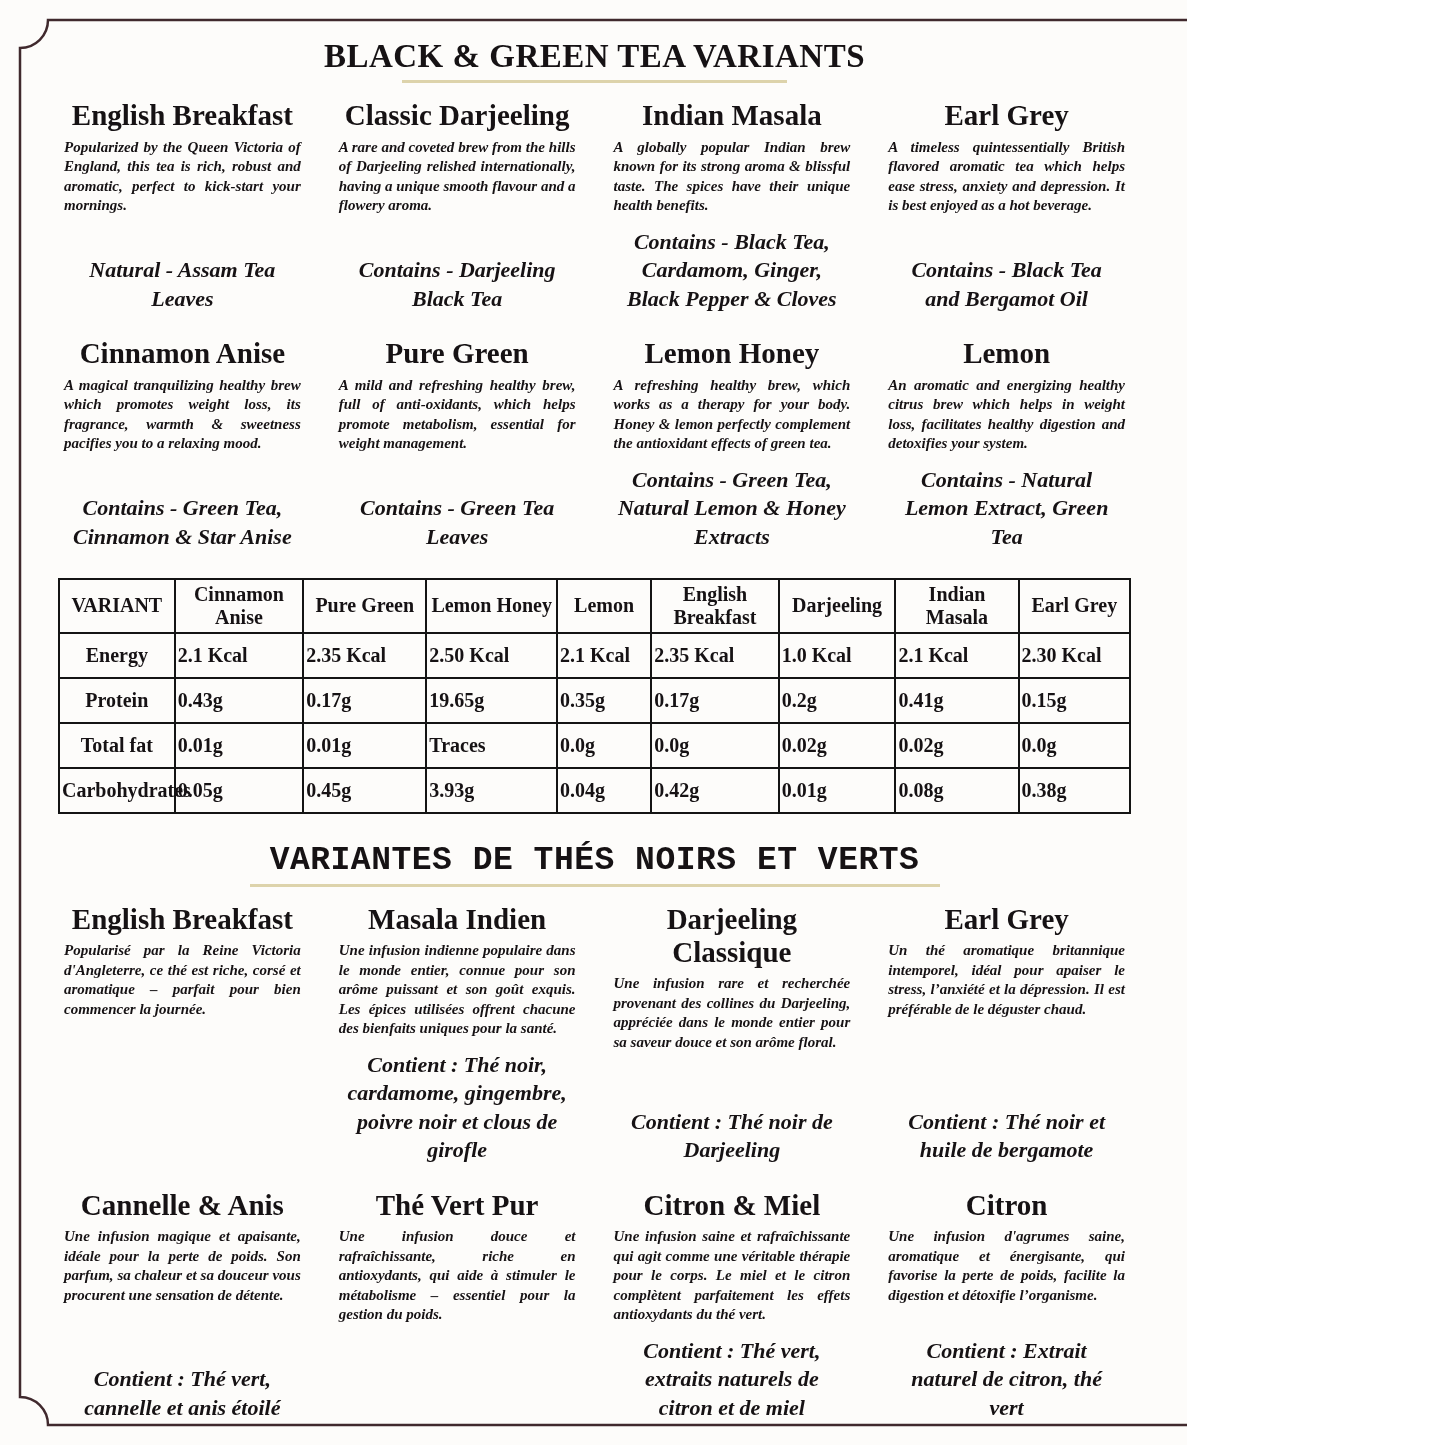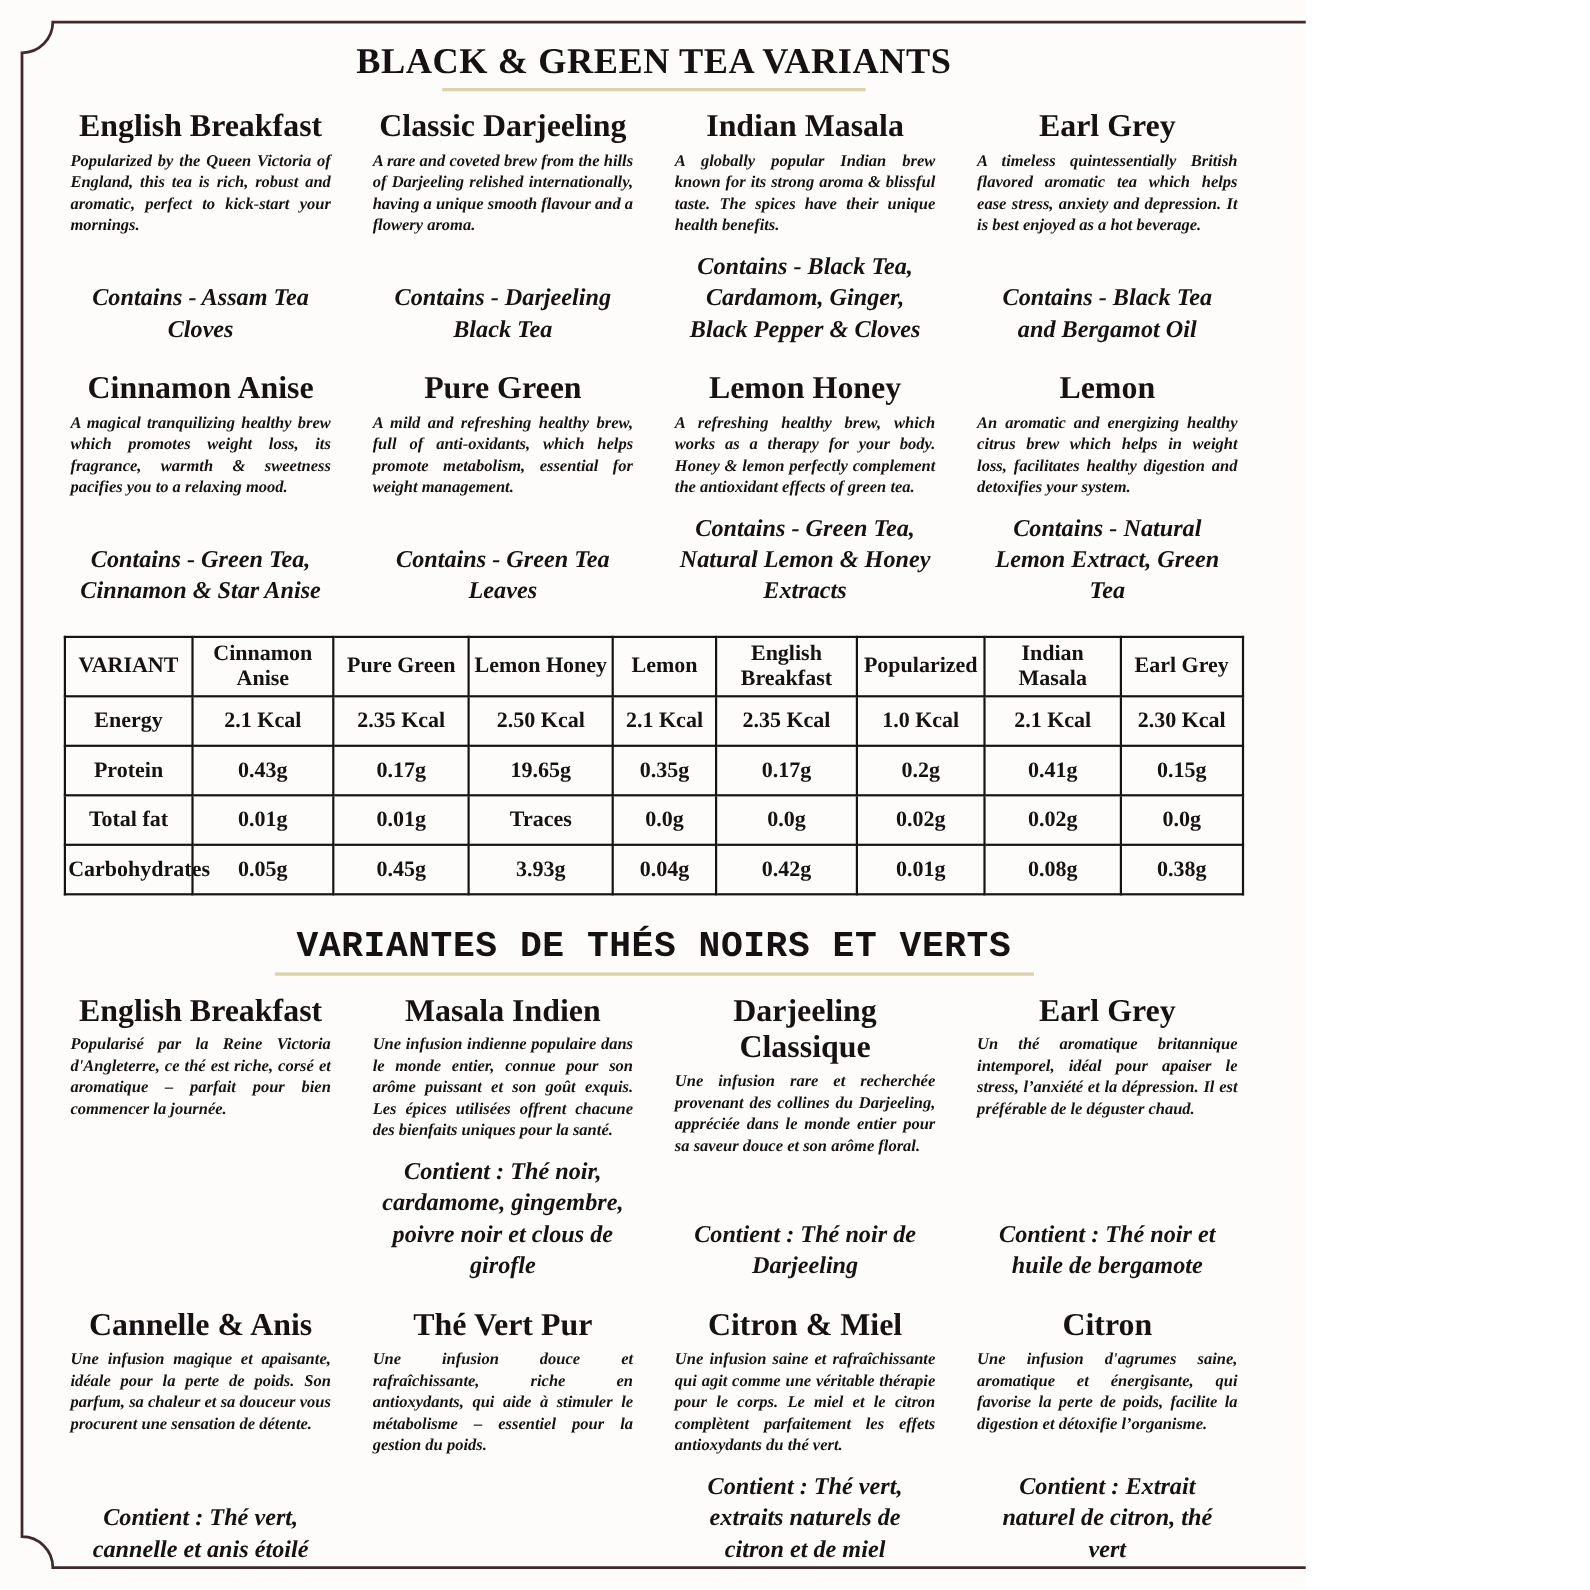--- a/index.html
+++ b/index.html
@@ -32,21 +32,21 @@
     font-size:15px;font-style:italic;font-weight:bold;
     text-align:justify;line-height:1.3;margin:0 6px;
   }
   .contains{
     font-size:22px;font-style:italic;font-weight:bold;
     text-align:center;line-height:1.3;
     margin:auto 10px 12px;padding-top:12px;
   }
   .nutri{
     width:100%;border-collapse:collapse;table-layout:fixed;
-    font-weight:bold;text-align:center;font-size:20px;
+    font-weight:bold;font-size:20px;
     margin-top:14px;
   }
   .nutri th,.nutri td{border:2.5px solid #141414;padding:3px 2px;height:37px;line-height:1.15;}
   .nutri tr.hdr th{height:45px;font-size:20px;}
   .nutri .corner{font-size:21px;}
 </style>
 </head>
 <body>
 
 <div class="page">
@@ -57,21 +57,21 @@
   <div class="content">
 
     <section>
       <h1 class="sec-title">BLACK &amp; GREEN TEA VARIANTS</h1>
       <div class="underline u-en"></div>
 
       <div class="cards">
         <article class="card">
           <h2 class="card-title">English Breakfast</h2>
           <p class="desc">Popularized by the Queen Victoria of England, this tea is rich, robust and aromatic, perfect to kick-start your mornings.</p>
-          <p class="contains">Contains - Assam Tea Cloves</p>
+          <p class="contains">Natural - Assam Tea Leaves</p>
         </article>
         <article class="card">
           <h2 class="card-title">Classic Darjeeling</h2>
           <p class="desc">A rare and coveted brew from the hills of Darjeeling relished internationally, having a unique smooth flavour and a flowery aroma.</p>
           <p class="contains">Contains - Darjeeling Black Tea</p>
         </article>
         <article class="card">
           <h2 class="card-title">Indian Masala</h2>
           <p class="desc">A globally popular Indian brew known for its strong aroma &amp; blissful taste. The spices have their unique health benefits.</p>
           <p class="contains">Contains - Black Tea, Cardamom, Ginger, Black Pepper &amp; Cloves</p>
@@ -116,21 +116,21 @@
             <col style="width:10.4%">
         </colgroup>
         <tbody>
             <tr class="hdr">
           <th class="corner">VARIANT</th>
           <th>Cinnamon Anise</th>
           <th>Pure Green</th>
           <th>Lemon Honey</th>
           <th>Lemon</th>
           <th>English Breakfast</th>
-          <th>Popularized</th>
+          <th>Darjeeling</th>
           <th>Indian Masala</th>
           <th>Earl Grey</th>
         </tr>
         <tr>
           <th>Energy</th>
           <td>2.1 Kcal</td>
           <td>2.35 Kcal</td>
           <td>2.50 Kcal</td>
           <td>2.1 Kcal</td>
           <td>2.35 Kcal</td>

